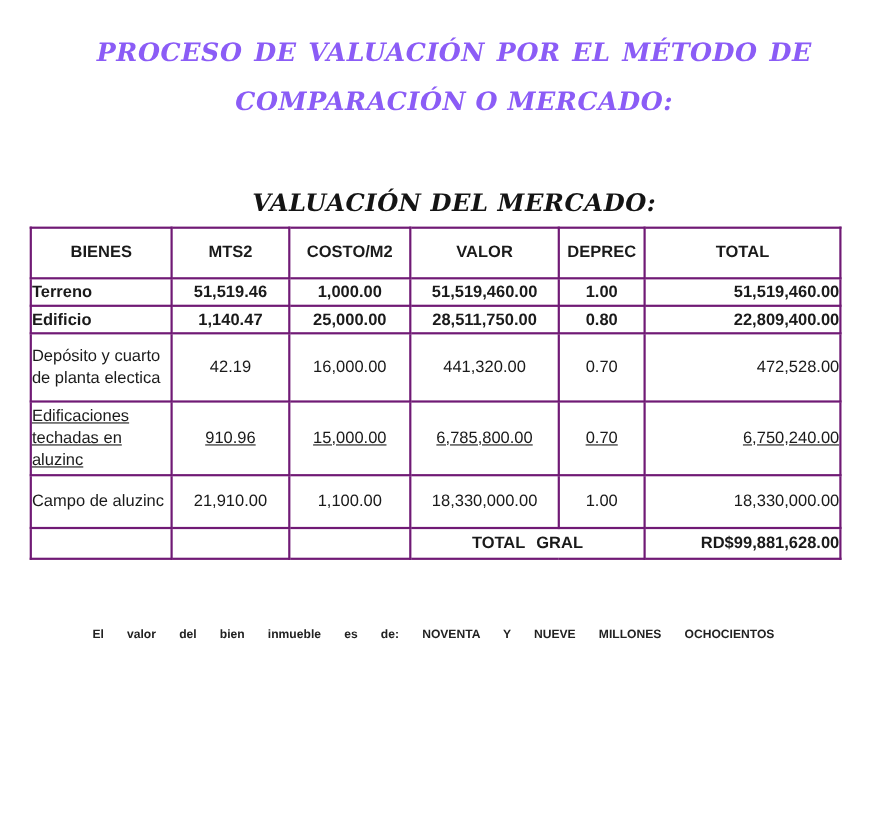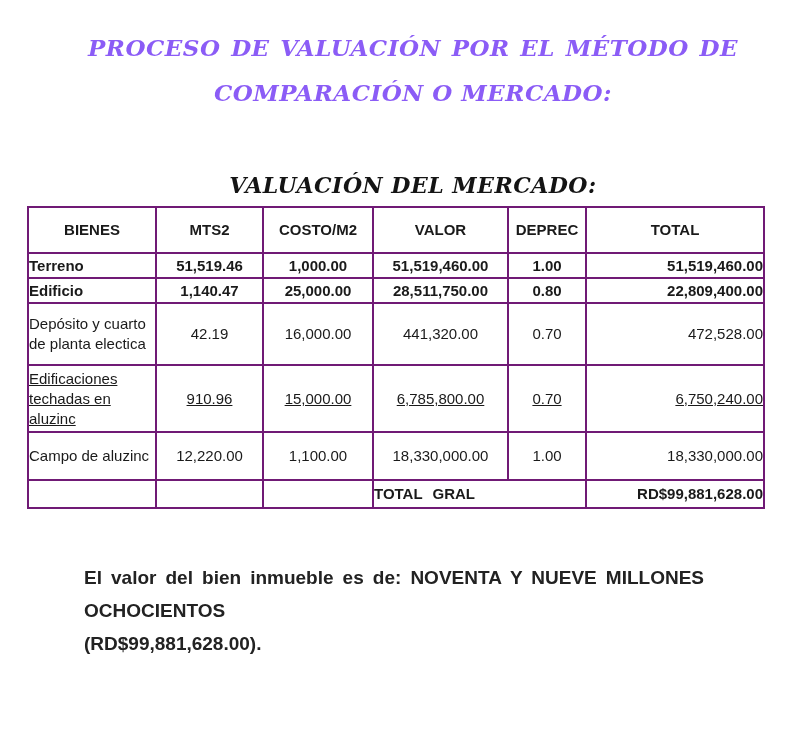--- a/index.html
+++ b/index.html
@@ -95,31 +95,31 @@
   }
   tr.row-s td { height: 21px; font-weight: bold; }
   tr.row-m td { height: 44px; }
   tr.row-l td { height: 58px; }
   tr.row-xl td { height: 63px; text-decoration: underline; }
   tr.footer-row td {
     height: 24px;
     font-weight: bold;
   }
   td.total-label {
-    text-align: left;
+    text-align: center;
     word-spacing: 6px;
   }
   
   .summary {
     position: absolute;
     left: 84px;
     top: 561px;
     width: 620px;
     font-weight: bold;
-    font-size: 19px;
+    font-size: 11px;
     color: #222222;
   }
   .summary .p-line {
     line-height: 33px;
     white-space: normal;
   }
   .summary .p-just {
     text-align: justify;
     text-align-last: justify;
   }
@@ -183,34 +183,33 @@
       <tr class="row-xl">
         <td class="name">Edificaciones techadas en aluzinc</td>
         <td class="num">910.96</td>
         <td class="num">15,000.00</td>
         <td class="num">6,785,800.00</td>
         <td class="num">0.70</td>
         <td class="money-total">6,750,240.00</td>
       </tr>
       <tr class="row-m">
         <td class="name">Campo de aluzinc</td>
-        <td class="num">12,220.00</td>
+        <td class="num">21,910.00</td>
         <td class="num">1,100.00</td>
         <td class="num">18,330,000.00</td>
         <td class="num">1.00</td>
         <td class="money-total">18,330,000.00</td>
       </tr>
       <tr class="footer-row">
         <td></td>
         <td></td>
         <td></td>
         <td class="total-label" colspan="2">TOTAL GRAL</td>
         <td class="money-total">RD$99,881,628.00</td>
       </tr>
     </tbody>
   </table>
 
   <div class="summary">
     <div class="p-line p-just">El valor del bien inmueble es de: NOVENTA Y NUEVE MILLONES OCHOCIENTOS</div>
-    <div class="p-line">(RD$99,881,628.00).</div>
   </div>
 
 </div>
 
 </body></html>

